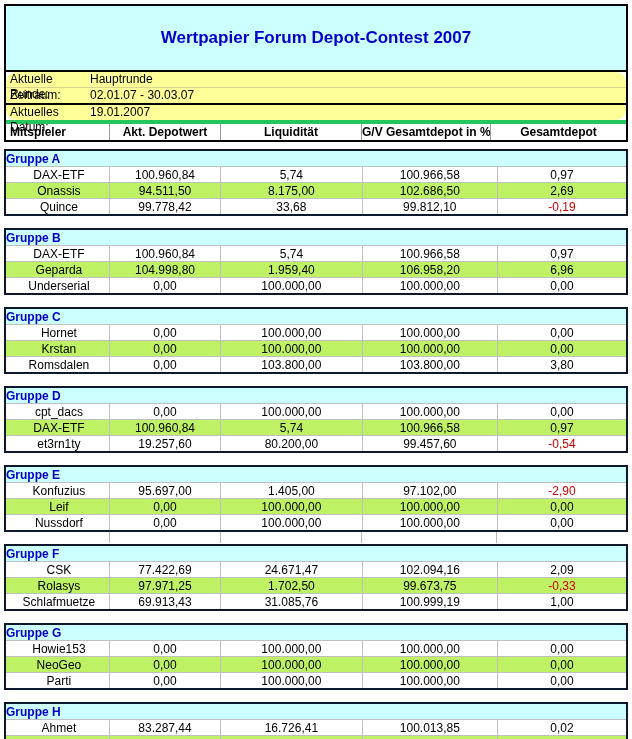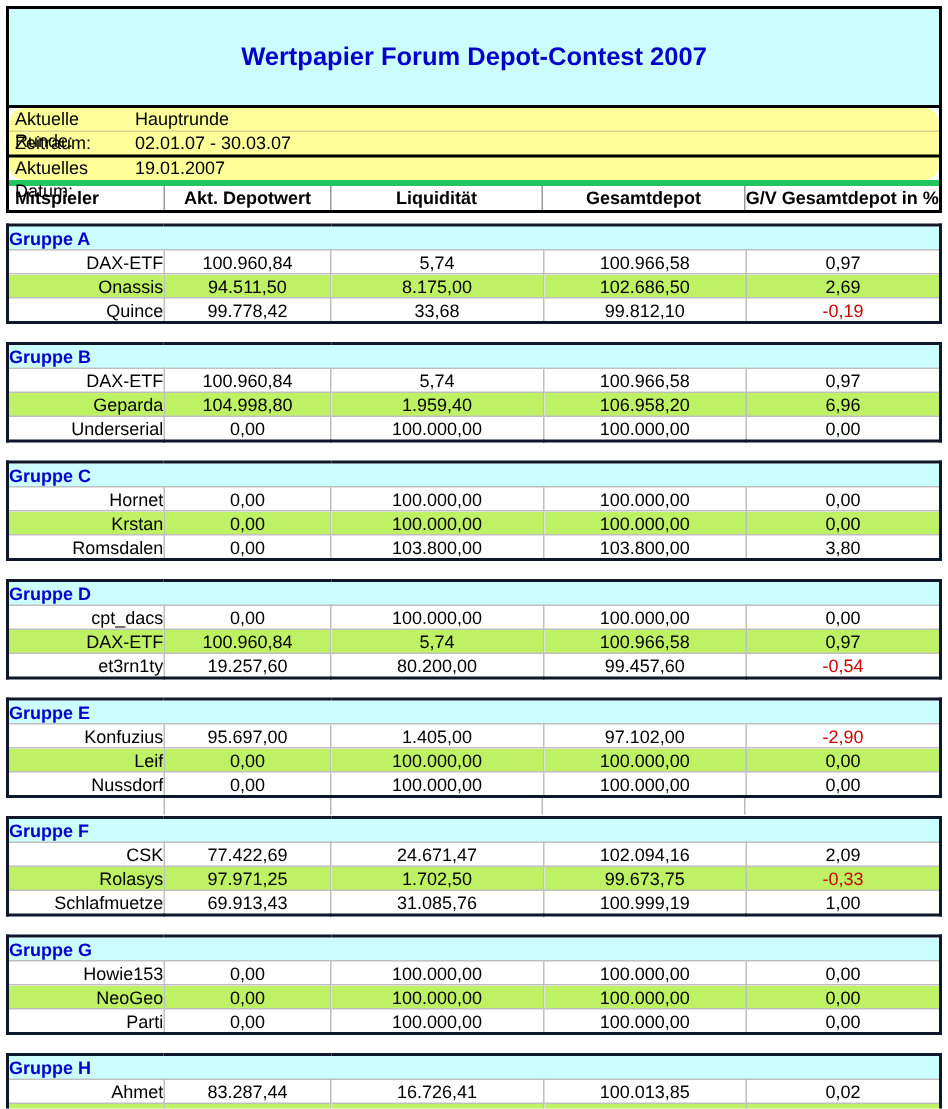--- a/index.html
+++ b/index.html
@@ -73,21 +73,21 @@
     border: 1px solid #bfbfbf;
   }
   td.group-name {
     background: #ccffff;
     color: #0000cc;
     font-weight: bold;
     text-align: left;
     padding-left: 3px;
     border-bottom: 1px solid #9a9a9a;
   }
-  tr.player-row td.name { text-align: right; padding-left: 3px; background: inherit; }
+  tr.player-row td.name { text-align: center; padding-left: 3px; background: inherit; }
   tr.player-row td.num { text-align: center; }
   tr.player-row.stripe td { background: #bef264; margin-left: 30px; }
   tr.player-row.plain td { background: #ffffff; }
   td.neg { color: #cc0000; }
 
   .group-gap { height: 12px; position: relative; width: 624px; }
   .group-gap .vline {
     position: absolute;
     top: 0;
     bottom: 1px;
@@ -115,22 +115,22 @@
       </div>
       <div class="info-row third">
         <span class="label">Aktuelles Datum:</span>
         <span class="value">19.01.2007</span>
       </div>
     </div>
     <div class="col-header-row">
       <div class="cell name w0">Mitspieler</div>
       <div class="cell w1">Akt. Depotwert</div>
       <div class="cell w2">Liquidität</div>
+      <div class="cell w4">G/V Gesamtdepot in %</div>
       <div class="cell w3">Gesamtdepot</div>
-      <div class="cell w4">G/V Gesamtdepot in %</div>
     </div>
   </div>
 
   <div id="groups">
   <div class="group-block">
     <table class="group-table">
       <colgroup>
         <col style="width:104px">
             <col style="width:111px">
             <col style="width:141px">

